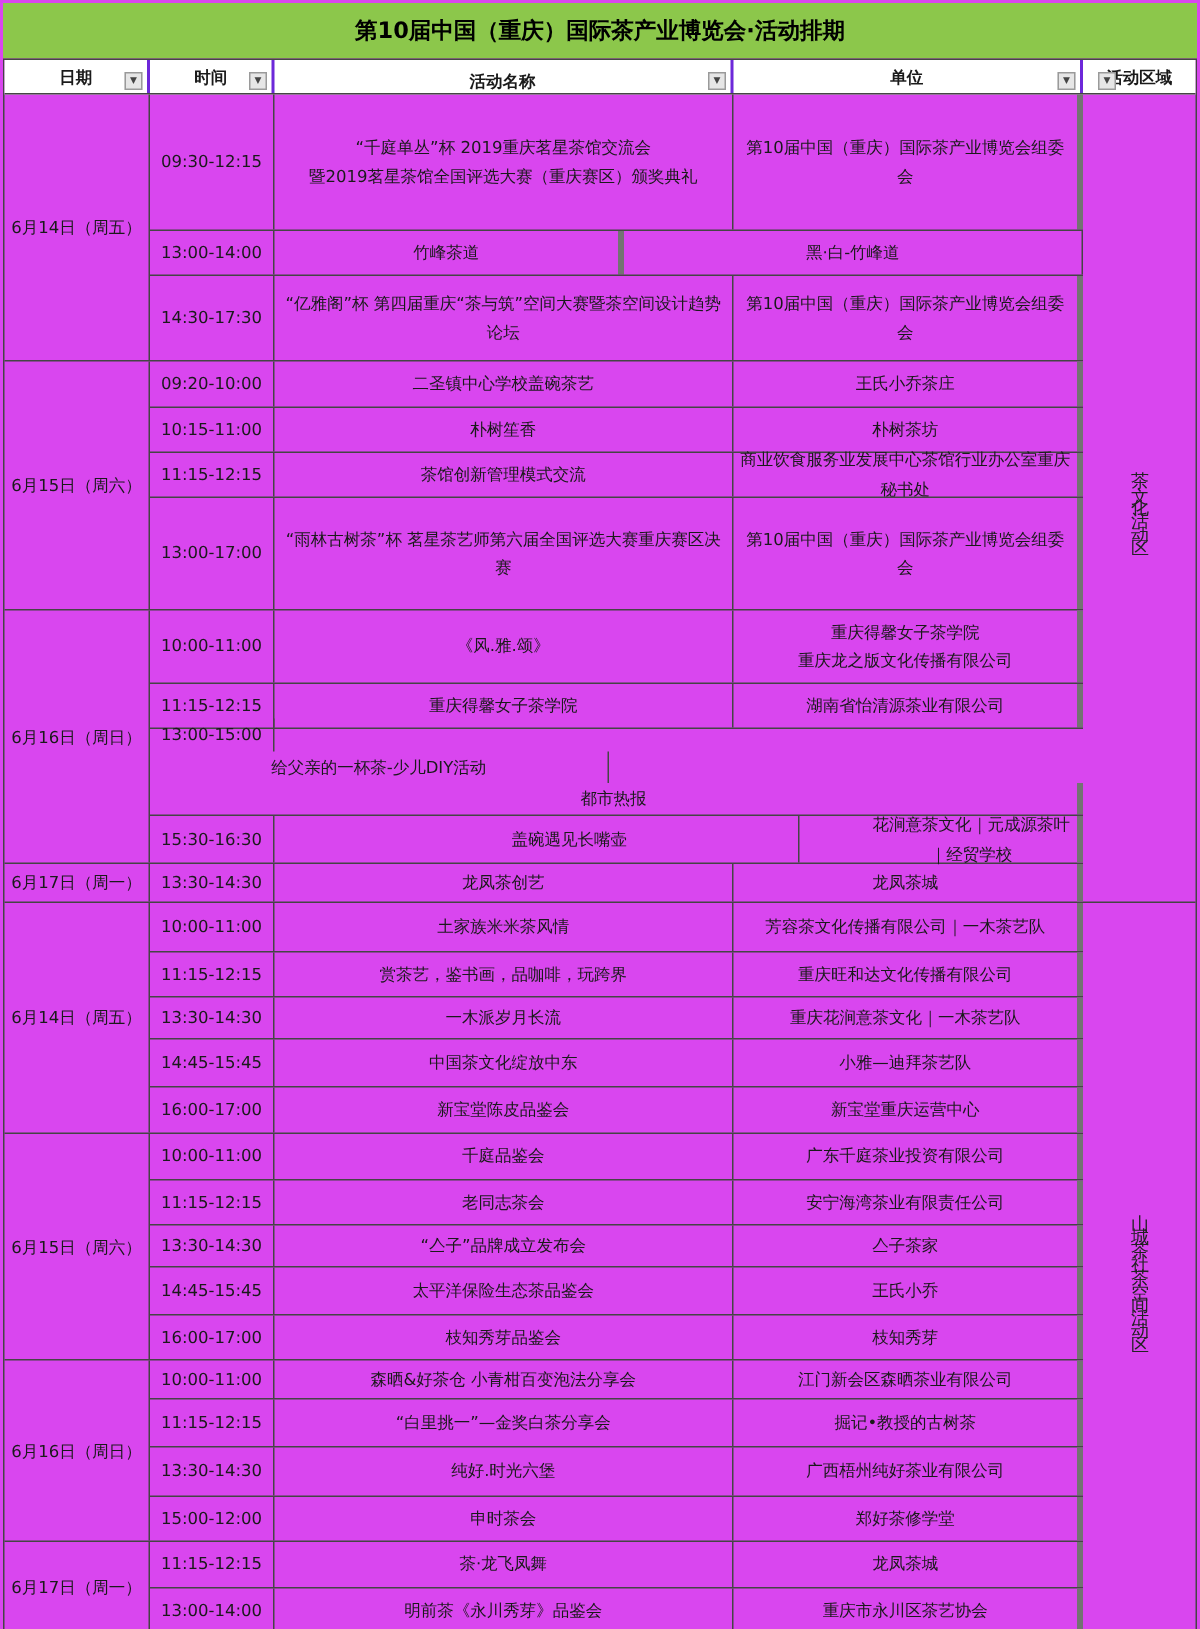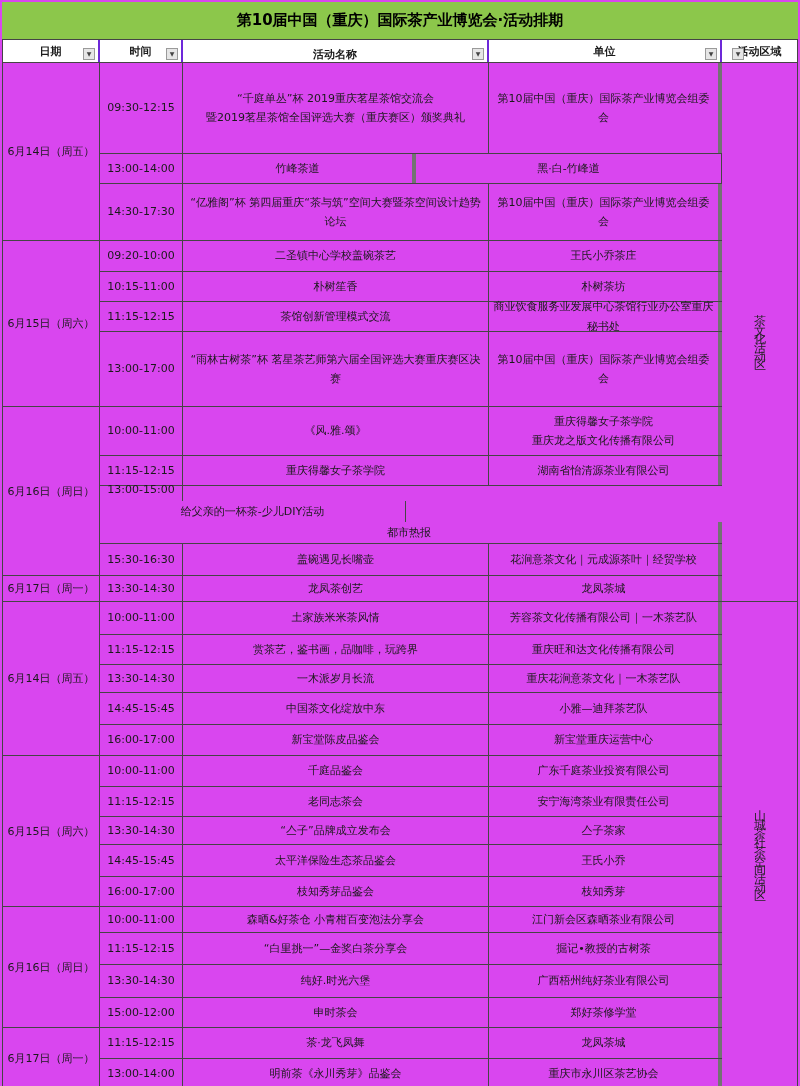--- a/index.html
+++ b/index.html
@@ -194,21 +194,21 @@
                   <div class="cell time-cell">
                     <div>13:00-15:00</div>
                   </div>
                   <div class="cell act-cell">
                     <div>给父亲的一杯茶-少儿DIY活动</div>
                   </div>
                   <div class="cell unit-cell">
                     <div>都市热报</div>
                   </div>
                 </div>
-                <div class="row" style="height: 32px;">
+                <div class="row" style="height: 32px; gap: 44px;">
                   <div class="cell time-cell">
                     <div>15:30-16:30</div>
                   </div>
                   <div class="cell act-cell">
                     <div>盖碗遇见长嘴壶</div>
                   </div>
                   <div class="cell unit-cell">
                     <div>花涧意茶文化｜元成源茶叶｜经贸学校</div>
                   </div>
                 </div>

